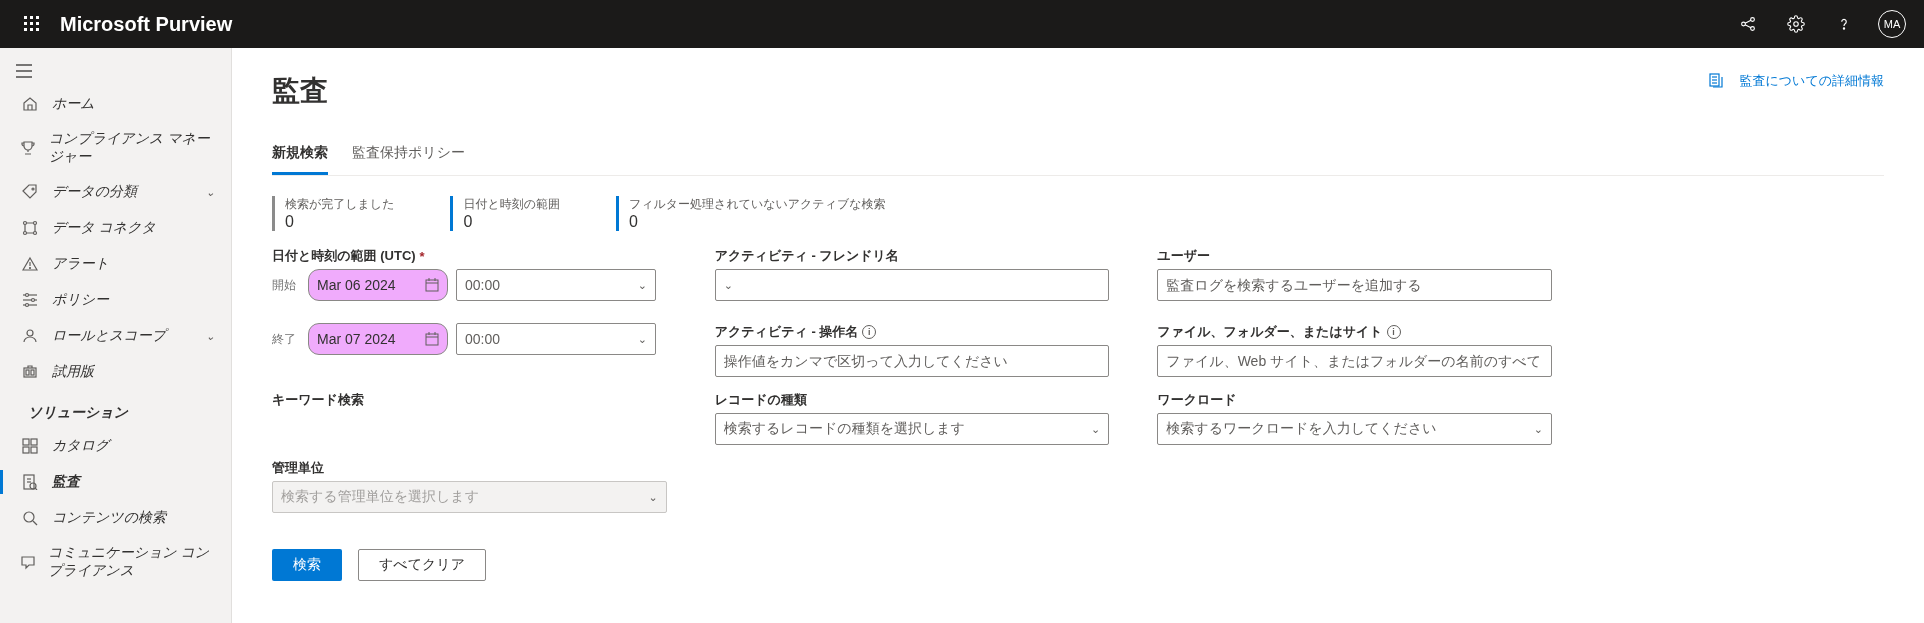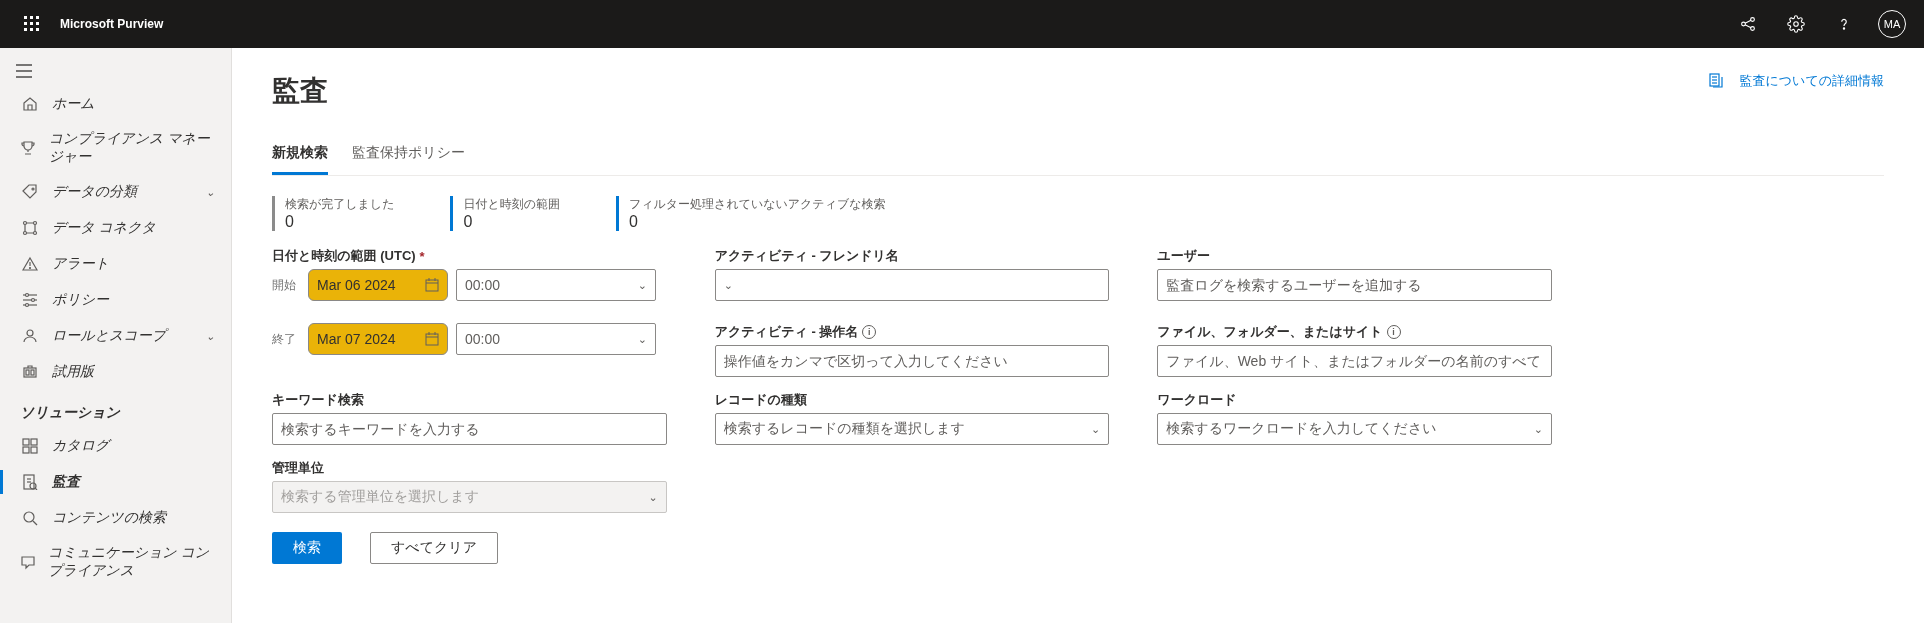--- a/index.html
+++ b/index.html
@@ -1,37 +1,37 @@
 <!DOCTYPE html>
 <html><head>
 <meta charset="utf-8">
 <style>
 * { box-sizing: border-box; margin: 0; padding: 0; font-family: "Segoe UI", "Yu Gothic UI", sans-serif; }
 body { background: #faf9f8; color: #323130; font-size: 14px; }
 
 
 .header { background: #1b1a19; color: #fff; height: 48px; display: flex; align-items: center; padding: 0 8px; }
 .header .waffle { width: 48px; height: 48px; display: flex; align-items: center; justify-content: center; cursor: pointer; }
-.header .brand { font-size: 12px; font-weight: 600; margin-left: 4px; }
+.header .brand { font-size: 20px; font-weight: 600; margin-left: 4px; }
 .header .spacer { flex: 1; }
 .header .hicon { width: 48px; height: 48px; display: flex; align-items: center; justify-content: center; color: #fff; cursor: pointer; }
 .header .avatar { width: 28px; height: 28px; border-radius: 50%; border: 1px solid #fff; display: flex; align-items: center; justify-content: center; font-size: 11px; margin: 0 10px; cursor: pointer; }
 
 
 .layout { display: flex; height: calc(100vh - 48px); }
 
 
 .sidebar { width: 232px; background: #f3f2f1; border-right: 1px solid #e1dfdd; padding-top: 8px; overflow-y: auto; font-style: italic; }
 .sidebar .hamburger { padding: 8px 16px; cursor: pointer; }
 .nav-item { display: flex; align-items: center; padding: 8px 12px 8px 20px; font-size: 14px; color: #323130; cursor: pointer; position: relative; }
 .nav-item .nicon { width: 20px; height: 20px; display: flex; align-items: center; justify-content: center; margin-right: 12px; color: #605e5c; font-size: 16px; }
 .nav-item .chev { position: absolute; right: 16px; color: #605e5c; font-size: 11px; }
 .nav-item.active { font-weight: 600; }
 .nav-item.active::before { content: ""; position: absolute; left: 0; top: 6px; bottom: 6px; width: 3px; background: #0078d4; }
-.nav-section { padding: 14px 20px 6px; font-size: 14px; color: #323130; font-weight:600;}
+.nav-section { padding: 14px 28px 6px; font-size: 14px; color: #323130; font-weight:600;}
 
 
 .main { flex: 1; background: #fff; padding: 24px 40px; overflow-y: auto; }
 .page-head { display: flex; align-items: flex-start; justify-content: space-between; }
 .page-title { font-size: 28px; font-weight: 600; margin-bottom: 16px; }
 .learn-link { color: #0078d4; font-size: 13px; display: inline-flex; align-items: center; gap: 16px; cursor: pointer; }
 .learn-link .licon { color: #0078d4; }
 
 .tabs { border-bottom: 1px solid #edebe9; margin-top: 8px; display: flex; gap: 24px; }
 .tab { padding: 10px 0; font-size: 14px; color: #605e5c; cursor: pointer; border-bottom: 3px solid transparent; }
@@ -50,26 +50,26 @@
 .field-label .info { width: 14px; height: 14px; border: 1px solid #605e5c; border-radius: 50%; display: inline-flex; align-items: center; justify-content: center; font-size: 9px; color: #605e5c; }
 
 .date-row { display: flex; align-items: center; gap: 8px; }
 .side-label { font-size: 12px; color: #737373; width: 28px; }
 .input, .select { height: 32px; border: 1px solid #8a8886; border-radius: 2px; padding: 0 8px; font-size: 14px; background: #fff; outline: none; width: 100%; }
 .input::placeholder { color: #605e5c; }
 .select { position: relative; display: flex; align-items: center; cursor: pointer; color: #605e5c; }
 .select .sval-txt { flex: 1; }
 .select .caret { font-size: 11px; color: #605e5c; }
 .select.disabled { background: #f3f2f1; border-color: #c8c6c4; color: #a19f9d; cursor: default; }
-.date-input { display: flex; align-items: center; border: 1px solid #8a8886; border-radius: 6px; height: 32px; padding: 0 8px; width: 140px; background:#eab308; }
+.date-input { display: flex; align-items: center; border: 1px solid #8a8886; border-radius: 11px; height: 32px; padding: 0 8px; width: 140px; background:#f0abfc; }
 .date-input .dtxt { flex: 1; font-size: 14px; }
 .date-input .cal { color: #605e5c; cursor: pointer; }
 .time-select { width: 200px; }
 
-.actions { margin-top: 19px; display: flex; gap: 28px; }
+.actions { margin-top: 36px; display: flex; gap: 16px; }
 .btn { height: 32px; padding: 0 20px; border-radius: 2px; font-size: 14px; cursor: pointer; border: 1px solid transparent; }
 .btn-primary { background: #0078d4; color: #fff; }
 .btn-default { background: #fff; color: #323130; border-color: #8a8886; }
 
 svg { display: block; }
 </style>
 </head>
 <body>
 
 <div class="header">
@@ -354,21 +354,20 @@
         <input class="input" style="margin-bottom: 22px;" placeholder="監査ログを検索するユーザーを追加する">
         <div class="field-label">
           <span>ファイル、フォルダー、またはサイト</span>
             <span class="info">i</span>
         </div>
         <input class="input" placeholder="ファイル、Web サイト、またはフォルダーの名前のすべてまたは一部を入力してください" style="">
       </div>
 
       <div class="field">
         <div class="field-label">キーワード検索</div>
-        <input class="input" placeholder="検索するキーワードを入力する" style="">
       </div>
 
       <div class="field">
         <div class="field-label">レコードの種類</div>
         <div class="select">
           <span class="sval-txt">検索するレコードの種類を選択します</span>
             <span class="caret">⌄</span>
         </div>
       </div>
 

